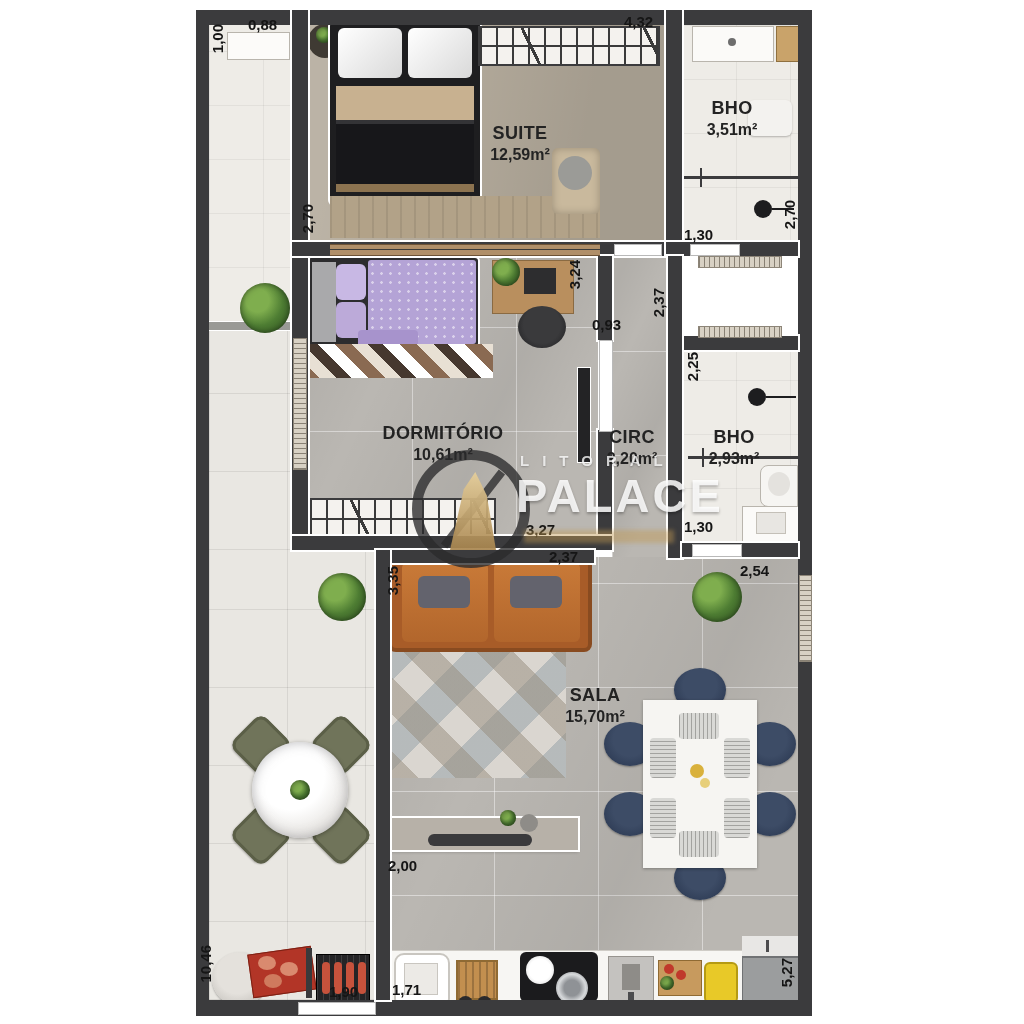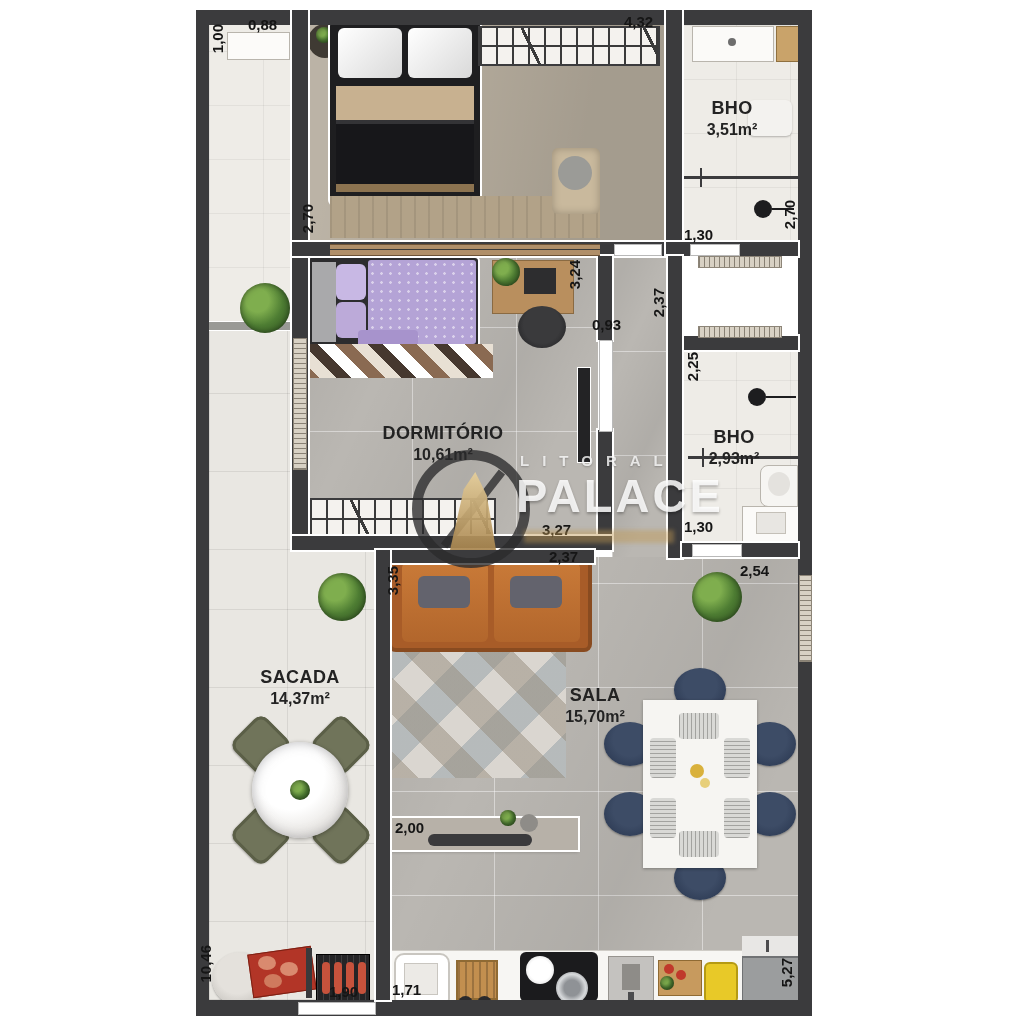--- a/index.html
+++ b/index.html
@@ -236,57 +236,61 @@
   <div class="win-h" style="left:698px;top:256px;width:82px;height:10px;"></div>
   <div class="win-h" style="left:698px;top:326px;width:82px;height:10px;"></div>
 
   <div class="slide" style="left:330px;top:244px;width:270px;height:10px;"></div>
   <div class="door" style="left:614px;top:244px;width:46px;height:10px;"></div>
   <div class="door" style="left:690px;top:244px;width:48px;height:10px;"></div>
   <div class="door" style="left:599px;top:340px;width:12px;height:90px;"></div>
   <div class="door" style="left:692px;top:544px;width:48px;height:11px;"></div>
   <div class="door" style="left:298px;top:1002px;width:76px;height:11px;"></div>
 
+  <div class="room-label" style="left:458px;top:122px;width:124px;">
+    <span class="nm">SUITE</span>
+    <span class="ar">12,59m²</span>
+  </div>
   <div class="room-label" style="left:678px;top:97px;width:108px;">
     <span class="nm">BHO</span>
     <span class="ar">3,51m²</span>
   </div>
   <div class="room-label" style="left:338px;top:422px;width:210px;">
     <span class="nm">DORMITÓRIO</span>
     <span class="ar">10,61m²</span>
   </div>
+  <div class="room-label" style="left:578px;top:426px;width:108px;">
+    <span class="nm">CIRC</span>
+    <span class="ar">2,20m²</span>
+  </div>
   <div class="room-label" style="left:680px;top:426px;width:108px;">
     <span class="nm">BHO</span>
     <span class="ar">2,93m²</span>
-  </div>
-  <div class="room-label" style="left:218px;top:666px;width:164px;">
-    <span class="nm">SACADA</span>
-    <span class="ar">14,37m²</span>
   </div>
   <div class="room-label" style="left:530px;top:684px;width:130px;text-align:center;">
     <span class="nm">SALA</span>
     <span class="ar">15,70m²</span>
   </div>
 
   <div class="dim v" style="left:209px;top:24px;">1,00</div>
   <div class="dim" style="left:248px;top:16px;">0,88</div>
   <div class="dim" style="left:624px;top:13px;">4,32</div>
   <div class="dim v" style="left:299px;top:204px;">2,70</div>
   <div class="dim" style="left:684px;top:226px;">1,30</div>
   <div class="dim v" style="left:781px;top:200px;">2,70</div>
   <div class="dim v" style="left:566px;top:260px;">3,24</div>
   <div class="dim" style="left:592px;top:316px;">0,93</div>
   <div class="dim v" style="left:650px;top:288px;">2,37</div>
   <div class="dim v" style="left:684px;top:352px;">2,25</div>
   <div class="dim" style="left:684px;top:518px;">1,30</div>
-  <div class="dim" style="left:542px;top:521px;">3,27</div>
+  <div class="dim" style="left:526px;top:521px;">3,27</div>
   <div class="dim" style="left:549px;top:548px;">2,37</div>
   <div class="dim v" style="left:384px;top:566px;">3,35</div>
   <div class="dim" style="left:740px;top:562px;">2,54</div>
-  <div class="dim" style="left:388px;top:819px;margin-left:7px;">2,00</div>
+  <div class="dim" style="left:388px;top:857px;">2,00</div>
   <div class="dim v" style="left:197px;top:945px;">10,46</div>
   <div class="dim" style="left:329px;top:983px;">1,90</div>
   <div class="dim" style="left:392px;top:981px;">1,71</div>
   <div class="dim v" style="left:778px;top:958px;">5,27</div>
 
   <div id="wm" style="left:412px;top:450px;width:300px;height:130px;">
     <div class="ring"></div>
     <div class="diag"></div>
     <div class="tower"></div>
     <div class="t1">LITORAL</div>

